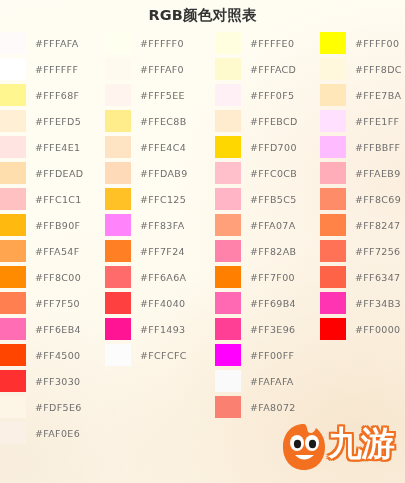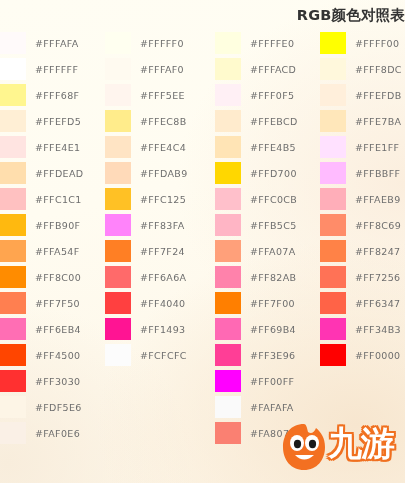--- a/index.html
+++ b/index.html
@@ -13,21 +13,21 @@
   #page{
     position:absolute;inset:0;
     background:
       radial-gradient(ellipse 420px 300px at 88% 88%, #f7e6cf 0%, rgba(247,230,207,0) 62%),
       radial-gradient(ellipse 380px 320px at 100% 38%, #fbeede 0%, rgba(251,238,222,0) 60%),
       radial-gradient(ellipse 300px 260px at 2% 96%, #f8eddc 0%, rgba(248,237,220,0) 62%),
       linear-gradient(170deg,#fffdf3 0%,#fffcf1 40%,#fdf5e6 100%);
   }
   #title{
     position:absolute;top:6px;left:0;right:0;
-    text-align:right;
+    text-align:center;
     font-size:14.5px;
     font-weight:bold;
     color:#333333;
     letter-spacing:.2px;
     white-space:nowrap;
   }
   #grid{
     position:absolute;
     top:30px;left:0;
     width:405px;
@@ -221,24 +221,20 @@
         </div>
         <div class="row">
           <div class="sw" style="background: rgb(255, 240, 245);"></div>
           <div class="lbl">#FFF0F5</div>
         </div>
         <div class="row">
           <div class="sw" style="background: rgb(255, 235, 205);"></div>
           <div class="lbl">#FFEBCD</div>
         </div>
         <div class="row">
-          <div class="sw" style="background: rgb(255, 228, 181);"></div>
-          <div class="lbl">#FFE4B5</div>
-        </div>
-        <div class="row">
           <div class="sw" style="background: rgb(255, 215, 0);"></div>
           <div class="lbl">#FFD700</div>
         </div>
         <div class="row">
           <div class="sw" style="background: rgb(255, 192, 203);"></div>
           <div class="lbl">#FFC0CB</div>
         </div>
         <div class="row">
           <div class="sw" style="background: rgb(255, 181, 197);"></div>
           <div class="lbl">#FFB5C5</div>
@@ -277,24 +273,20 @@
         </div>
       </div>
       <div class="col" style="left: 320px;">
         <div class="row">
           <div class="sw" style="background: rgb(255, 255, 0);"></div>
           <div class="lbl">#FFFF00</div>
         </div>
         <div class="row">
           <div class="sw" style="background: rgb(255, 248, 220);"></div>
           <div class="lbl">#FFF8DC</div>
-        </div>
-        <div class="row">
-          <div class="sw" style="background: rgb(255, 239, 219);"></div>
-          <div class="lbl">#FFEFDB</div>
         </div>
         <div class="row">
           <div class="sw" style="background: rgb(255, 231, 186);"></div>
           <div class="lbl">#FFE7BA</div>
         </div>
         <div class="row">
           <div class="sw" style="background: rgb(255, 225, 255);"></div>
           <div class="lbl">#FFE1FF</div>
         </div>
         <div class="row">

